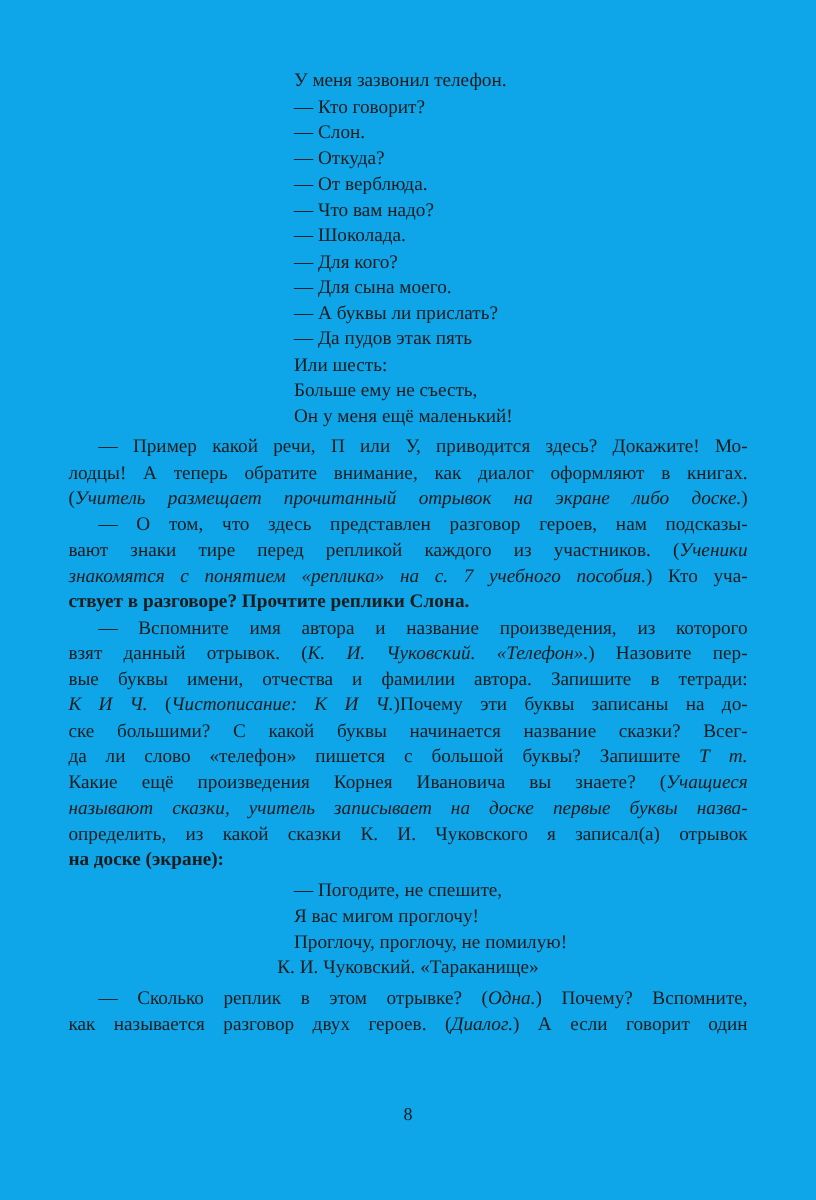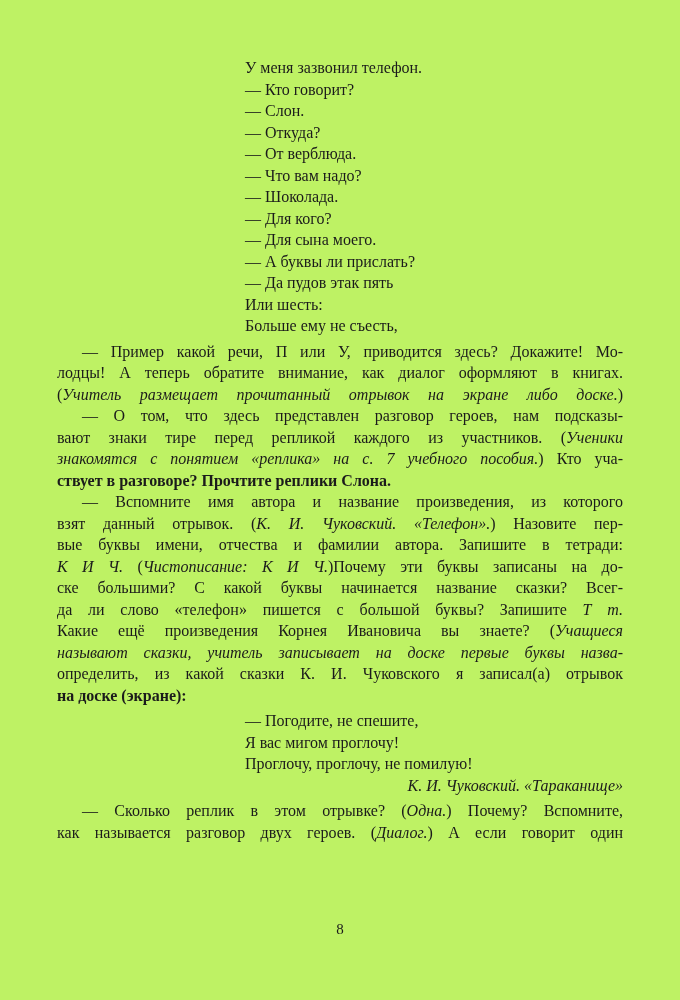--- a/index.html
+++ b/index.html
@@ -4,21 +4,21 @@
 <style>
   html, body {
     margin: 0;
     padding: 0;
     background: #ffffff;
   }
   .sheet {
     position: relative;
     width: 680px;
     height: 1000px;
-    background: #bef264;
+    background: #0ea5e9;
     overflow: hidden;
     font-family: "Liberation Serif", "DejaVu Serif", serif;
     font-size: 16px;
     line-height: 21.5px;
     color: #1b1b1b;
     box-sizing: border-box;
   }
   .content {
     position: absolute;
     top: 57px;
@@ -45,22 +45,21 @@
     text-align-last: left;
     font-weight: bold;
   }
   .para .line:first-child {
     text-indent: 25px;
   }
   .it {
     font-style: italic;
   }
   .attribution {
-    text-align: right;
-    font-style: italic;
+    text-align: center;
   }
   .paras-after {
     margin-top: 4px;
   }
   .page-number {
     position: absolute;
     top: 919px;
     left: 0;
     width: 680px;
     text-align: center;
@@ -81,20 +80,21 @@
         <div class="poem-line">— Откуда?</div>
         <div class="poem-line">— От верблюда.</div>
         <div class="poem-line">— Что вам надо?</div>
         <div class="poem-line">— Шоколада.</div>
         <div class="poem-line">— Для кого?</div>
         <div class="poem-line">— Для сына моего.</div>
         <div class="poem-line">— А буквы ли прислать?</div>
         <div class="poem-line">— Да пудов этак пять</div>
         <div class="poem-line">Или шесть:</div>
         <div class="poem-line">Больше ему не съесть,</div>
+        <div class="poem-line">Он у меня ещё маленький!</div>
       </div>
 
     <div id="paras-before">
         <div class="para">
           <div class="line"><span>— Пример какой речи, П или У, приводится здесь? Докажите! Мо-</span></div>
           <div class="line"><span>лодцы! А теперь обратите внимание, как диалог оформляют в книгах.</span></div>
           <div class="line"><span>(</span><span class="it">Учитель размещает прочитанный отрывок на экране либо доске.</span><span>)</span></div>
         </div>
         <div class="para">
           <div class="line"><span>— О том, что здесь представлен разговор героев, нам подсказы-</span></div>

